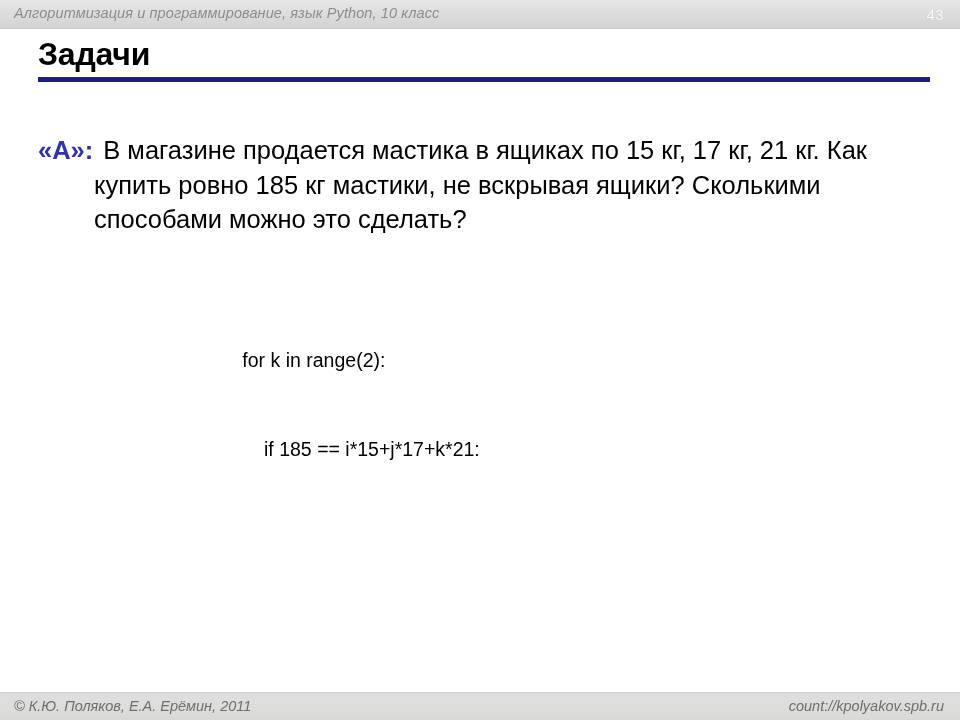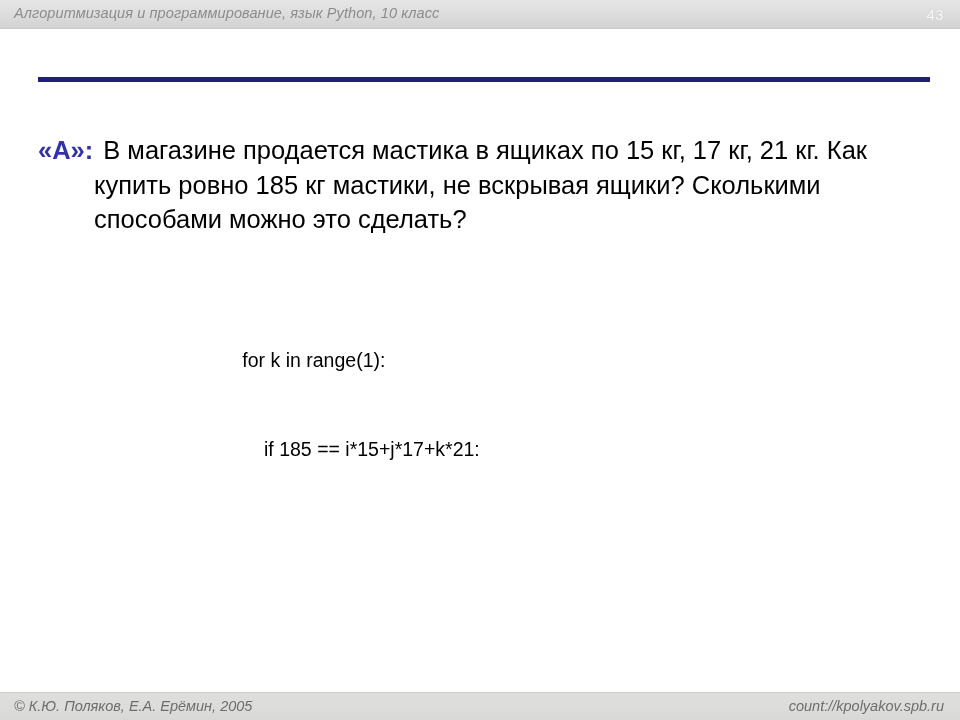--- a/index.html
+++ b/index.html
@@ -156,34 +156,35 @@
 </head>
 <body>
 
 <div class="slide">
 
   <div class="header-band">
     <div class="header-title">Алгоритмизация и программирование, язык Python, 10 класс</div>
     <div class="page-number">43</div>
   </div>
 
+  <div class="slide-title">Задачи</div>
   <div class="title-rule"></div>
 
   <div class="task-block">
     <div class="task-para">
       <span class="task-tag">«A»:</span><span class="task-text">В магазине продается мастика в ящиках по 15 кг, 17 кг, 21 кг. Как купить ровно 185 кг мастики, не вскрывая ящики? Сколькими способами можно это сделать?</span>
     </div>
   </div>
 
   <div class="code-block">
-    <div class="code-line">        for k in range(1):</div>
+    <div class="code-line">        for k in range(2):</div>
     <div class="code-line">            if 185 == i*15+j*17+k*21:</div>
     
     
     
   </div>
 
   <div class="footer-band">
-    <div class="footer-left">© К.Ю. Поляков, Е.А. Ерёмин, 2005</div>
+    <div class="footer-left">© К.Ю. Поляков, Е.А. Ерёмин, 2011</div>
     <div class="footer-right">count://kpolyakov.spb.ru</div>
   </div>
 
 </div>
 
 </body></html>

